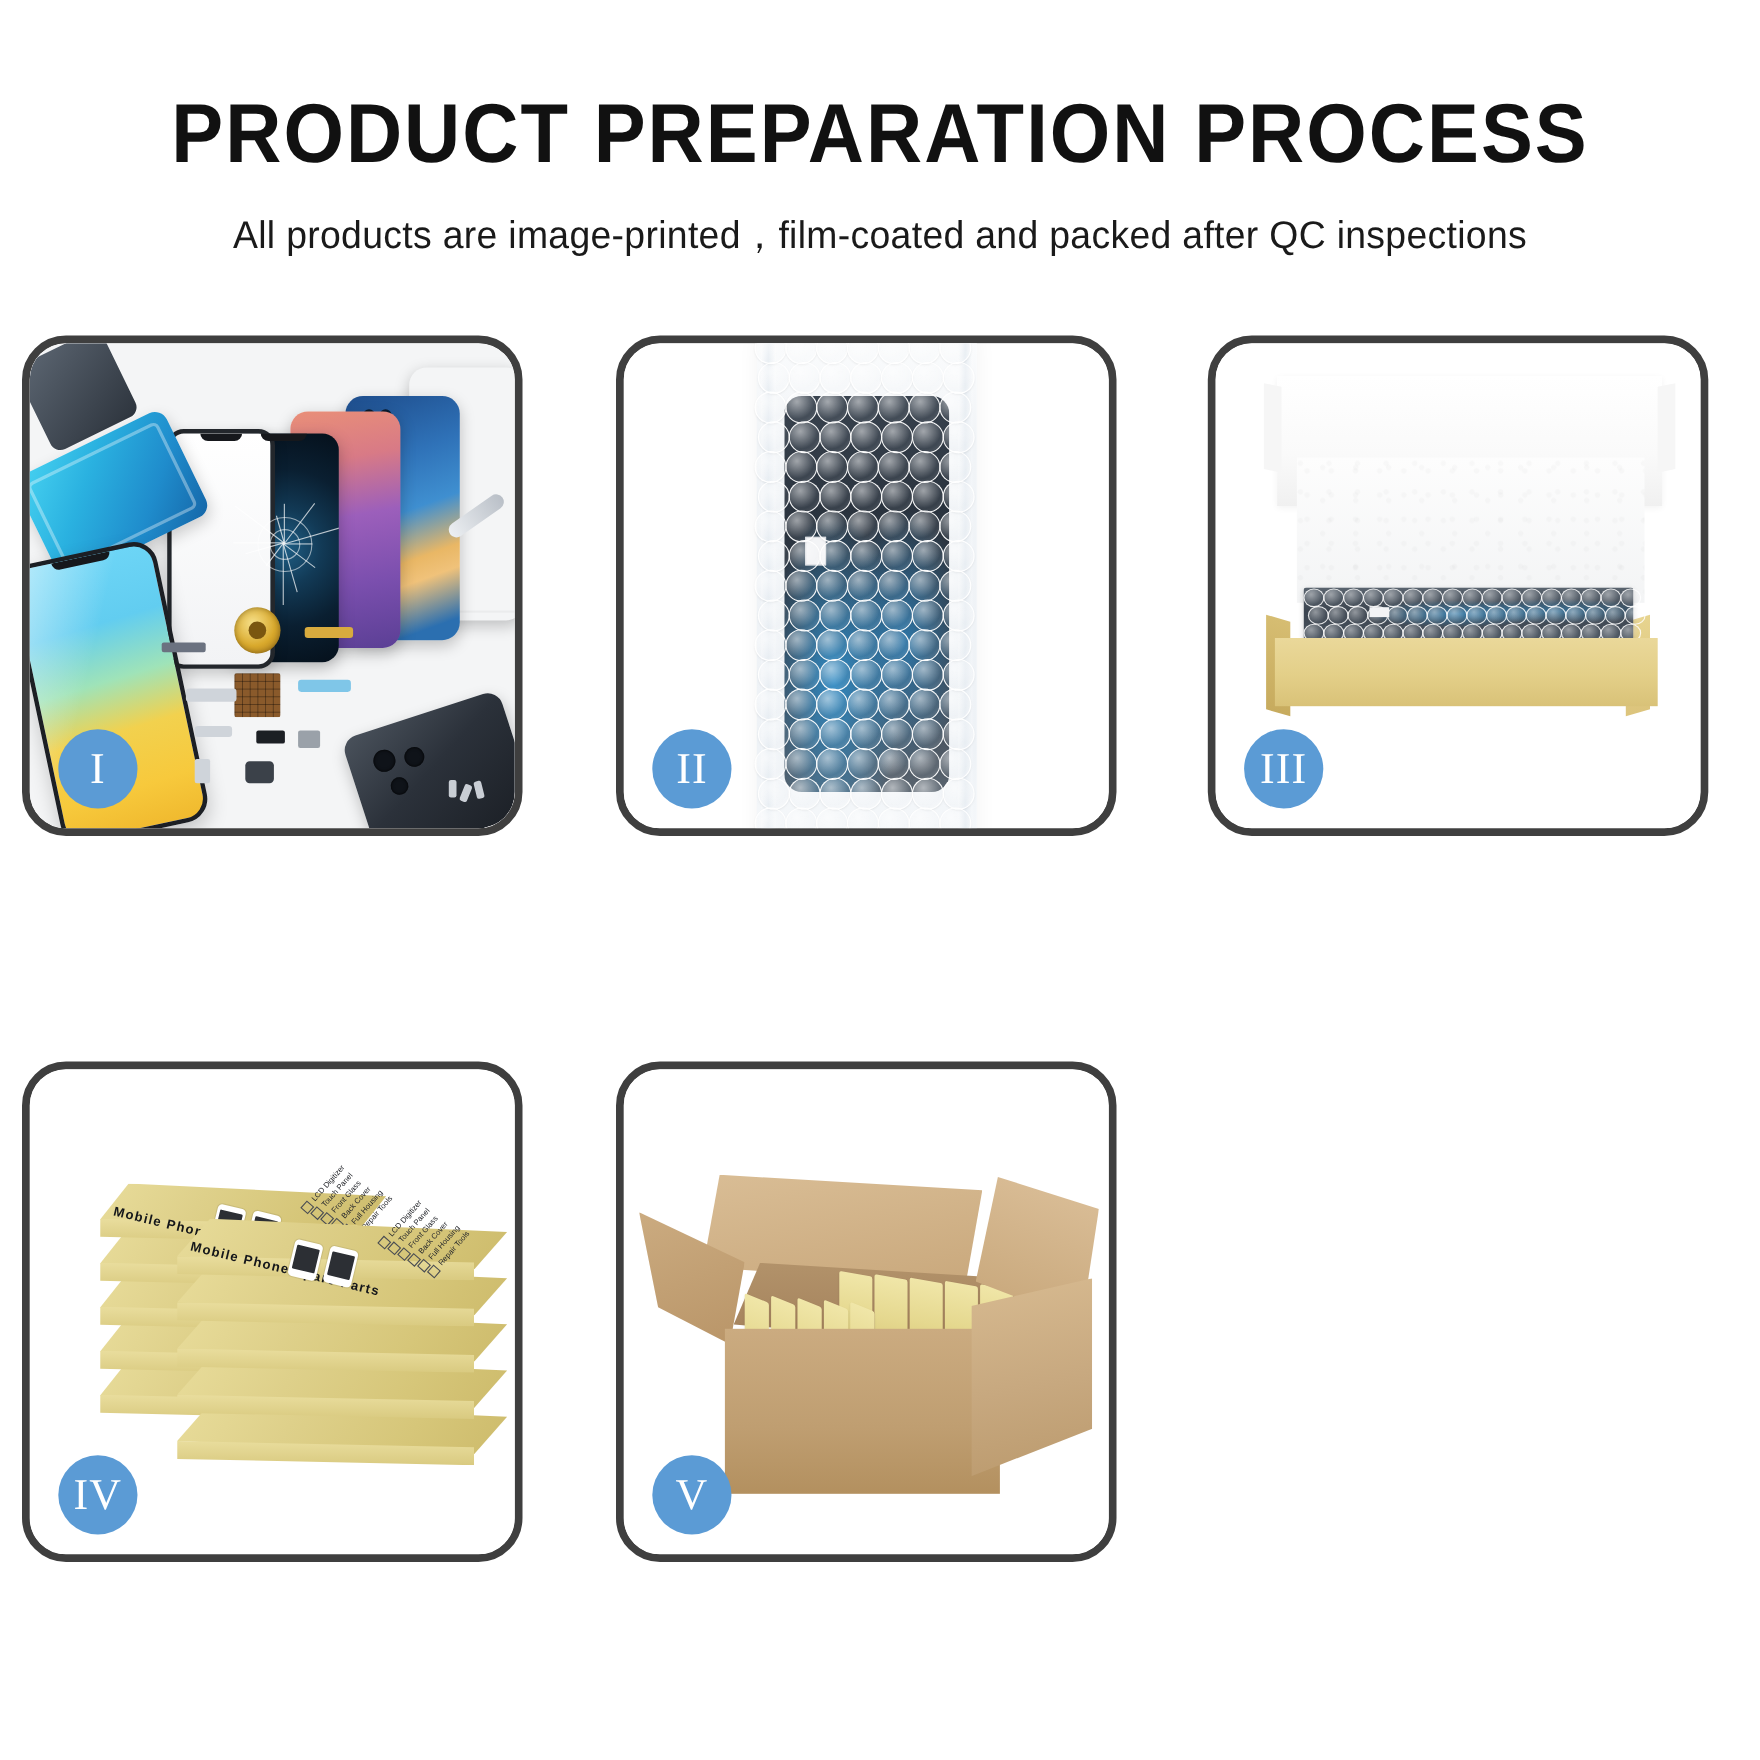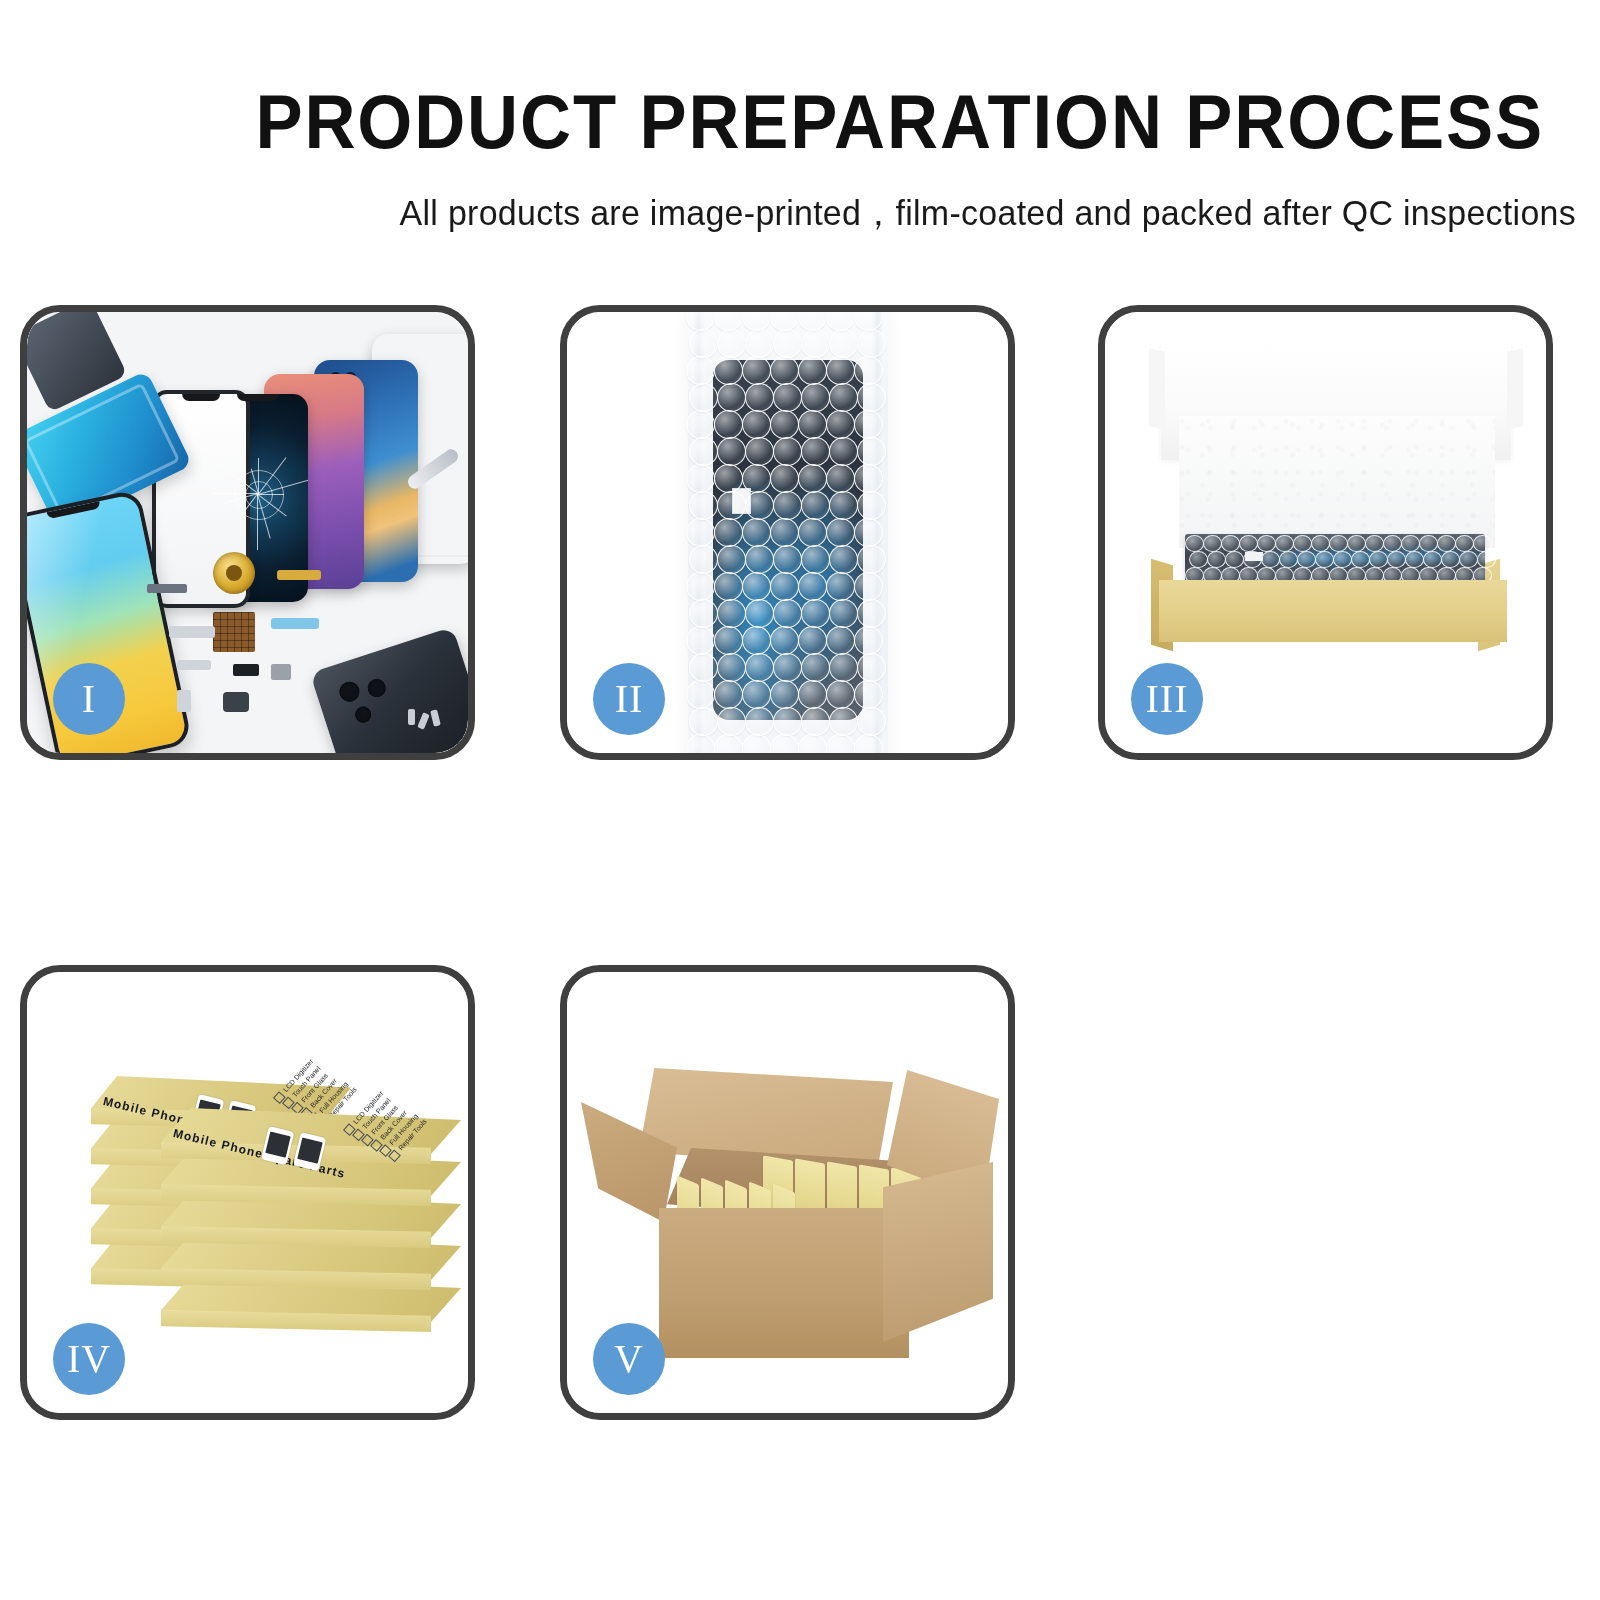--- a/index.html
+++ b/index.html
@@ -4,21 +4,21 @@
 <style>
   html,body{margin:0;padding:0;}
   body{
     width:1600px;height:1600px;background:#ffffff;
     font-family:"Liberation Sans", sans-serif;
     overflow:hidden;
   }
   .page{position:relative;width:1600px;height:1600px;}
 
   
-  .header{position:absolute;left:0;top:0;width:1600px;text-align:right;}
+  .header{position:absolute;left:0;top:0;width:1600px;text-align:center;}
   .title{
     font-family:"Liberation Sans", sans-serif;
     font-size:76px;font-weight:700;letter-spacing:2px;
     color:#111111;line-height:1;
     margin-top:84px;
     transform:scaleX(0.93);
   }
   .subtitle{
     font-family:"Liberation Sans", sans-serif;
     font-size:35px;font-weight:400;color:#1a1a1a;

